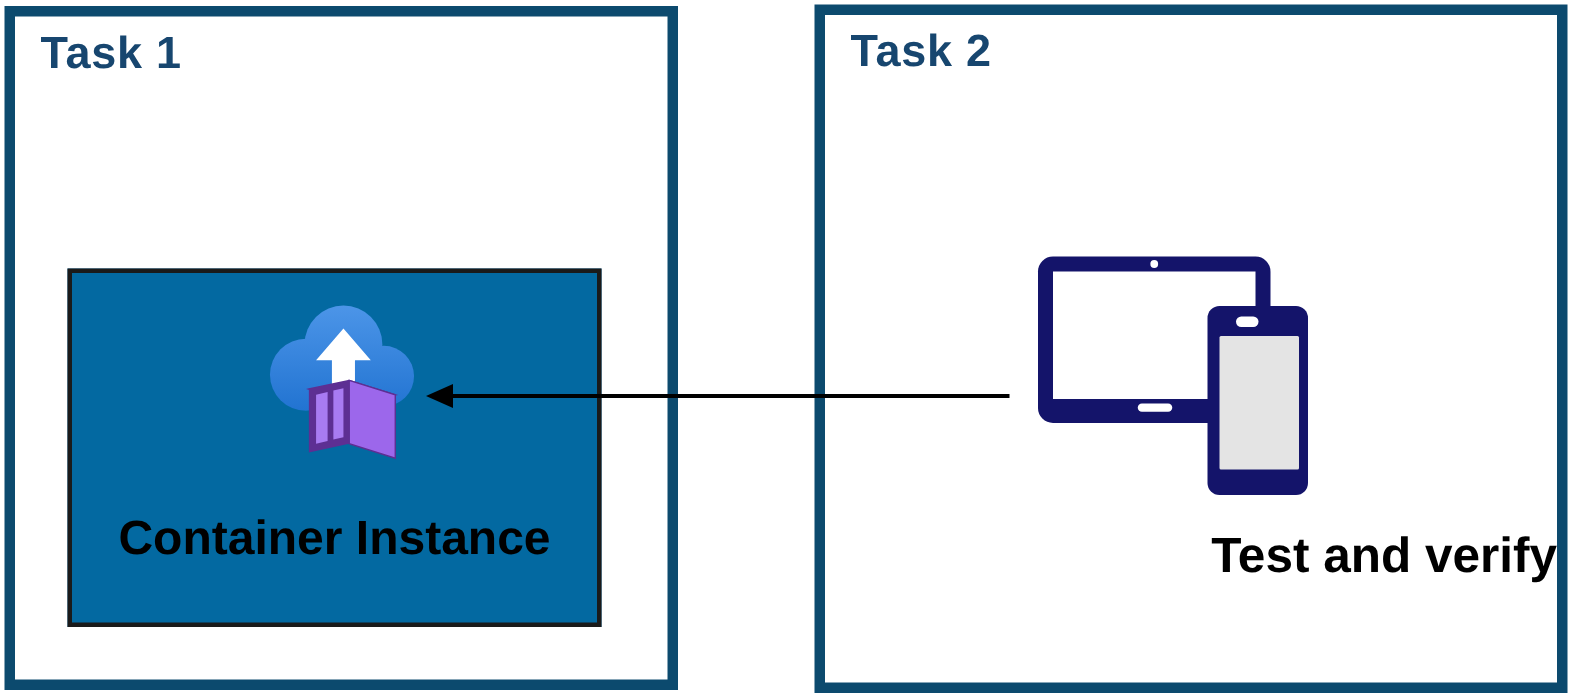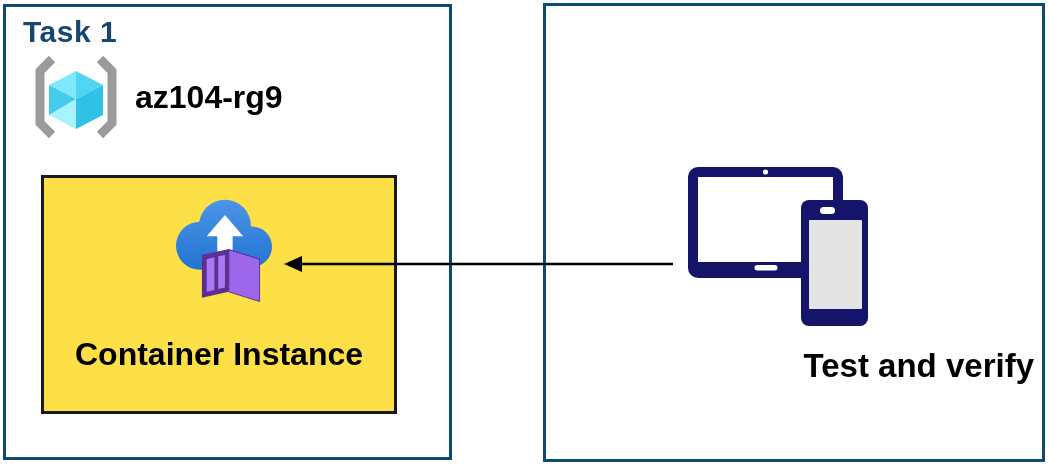--- a/index.html
+++ b/index.html
@@ -1,35 +1,35 @@
 <!DOCTYPE html>
 <html><head>
 <meta charset="utf-8">
 <style>
   * { margin:0; padding:0; box-sizing:border-box; }
   body { background:#ffffff; }
   .canvas {
     position:relative; width:1049px; height:465px; background:#ffffff;
     font-family:"Liberation Sans", sans-serif; overflow:hidden;
   }
-  .task-box { position:absolute; border:3px solid #0c4a6e; background:#ffffff; }
+  .task-box { position:absolute; border:7px solid #0c4a6e; background:#ffffff; }
   .task1 { left:3px; top:4px; width:449px; height:456px; }
   .task2 { left:543px; top:3px; width:502px; height:459px; }
   .task-title {
     position:absolute; top:8px; left:17px;
     font-size:30px; font-weight:700; color:#17466F; letter-spacing:0.5px;
   }
   .rg-row {
     position:absolute; left:26px; top:48px;
     display:flex; align-items:center; gap:15px;
   }
   .rg-name { font-size:32px; font-weight:700; color:#000000; }
   .inner-box {
     position:absolute; left:35px; top:168px; width:356px; height:239px;
-    background:#fde047; border:3px solid #1A1A1A;
+    background:#0369a1; border:3px solid #1A1A1A;
   }
   .aci-icon { position:absolute; left:127px; top:14px; }
   .inner-label {
     position:absolute; left:0; top:158px; width:100%;
     text-align:center; font-size:32px; font-weight:700; color:#000000;
   }
   .devices-icon { position:absolute; left:139px; top:158px; }
   .task2-label {
     position:absolute; left:-8px; top:341px; width:496px;
     text-align:right; font-size:33px; font-weight:700; color:#000000;
@@ -37,32 +37,20 @@
   .arrow-overlay { position:absolute; left:280px; top:250px; }
 </style>
 </head>
 <body>
 
 <div class="canvas">
 
   <div class="task-box task1">
     <div class="task-title">Task 1</div>
 
-    <div class="rg-row">
-      <svg width="88" height="84" viewBox="0 0 88 84">
-        <path d="M 20 4 L 8 16 L 8 68 L 20 80" fill="none" stroke="#9B9B9B" stroke-width="9"></path>
-        <path d="M 68 4 L 80 16 L 80 68 L 68 80" fill="none" stroke="#9B9B9B" stroke-width="9"></path>
-        <polygon points="17,30 44,16 44,44" fill="#7EE9FB"></polygon>
-        <polygon points="44,16 71,30 44,44" fill="#4FD4F1"></polygon>
-        <polygon points="71,30 71,60 44,74 44,44" fill="#2EC3E6"></polygon>
-        <polygon points="44,74 17,60 44,44" fill="#A6F2FF"></polygon>
-        <polygon points="17,60 17,30 44,44" fill="#45CCEB"></polygon>
-      </svg>
-      <span class="rg-name">az104-rg9</span>
-    </div>
 
     <div class="inner-box">
       <svg class="aci-icon" width="106" height="121" viewBox="0 0 110 126">
         <defs>
           <linearGradient id="cloudGrad" x1="0" y1="8" x2="0" y2="82" gradientUnits="userSpaceOnUse">
             <stop offset="0" stop-color="#4C95E8"></stop>
             <stop offset="1" stop-color="#2173D1"></stop>
           </linearGradient>
         </defs>
         <g fill="url(#cloudGrad)">
@@ -76,20 +64,21 @@
         <polygon points="60,60 92,70 92,114 60,104" fill="#9C67EB" stroke="#5D2F93" stroke-width="1"></polygon>
         <polygon points="32,66 60,60 60,104 32,110" fill="#5D2F93"></polygon>
         <polygon points="37,70 45,68 45,102 37,104" fill="#A87BF2"></polygon>
         <polygon points="49,67 56,65.5 56,99.5 49,101" fill="#A87BF2"></polygon>
       </svg>
       <div class="inner-label">Container Instance</div>
     </div>
   </div>
 
   <div class="task-box task2">
+    <div class="task-title">Task 2</div>
 
     <svg class="devices-icon" width="185" height="165" viewBox="0 0 185 165">
 
       <rect x="3" y="3" width="155" height="111" rx="10" fill="#14146A"></rect>
       <rect x="13" y="13" width="135" height="85" fill="#FFFFFF"></rect>
       <circle cx="80.5" cy="8" r="2.6" fill="#FFFFFF"></circle>
       <rect x="69.5" y="101" width="23" height="5.5" rx="2.75" fill="#FFFFFF"></rect>
 
       <rect x="116" y="36" width="67" height="126" rx="8" fill="#14146A"></rect>
       <rect x="124" y="56" width="53" height="89" rx="1" fill="#E4E4E4"></rect>

